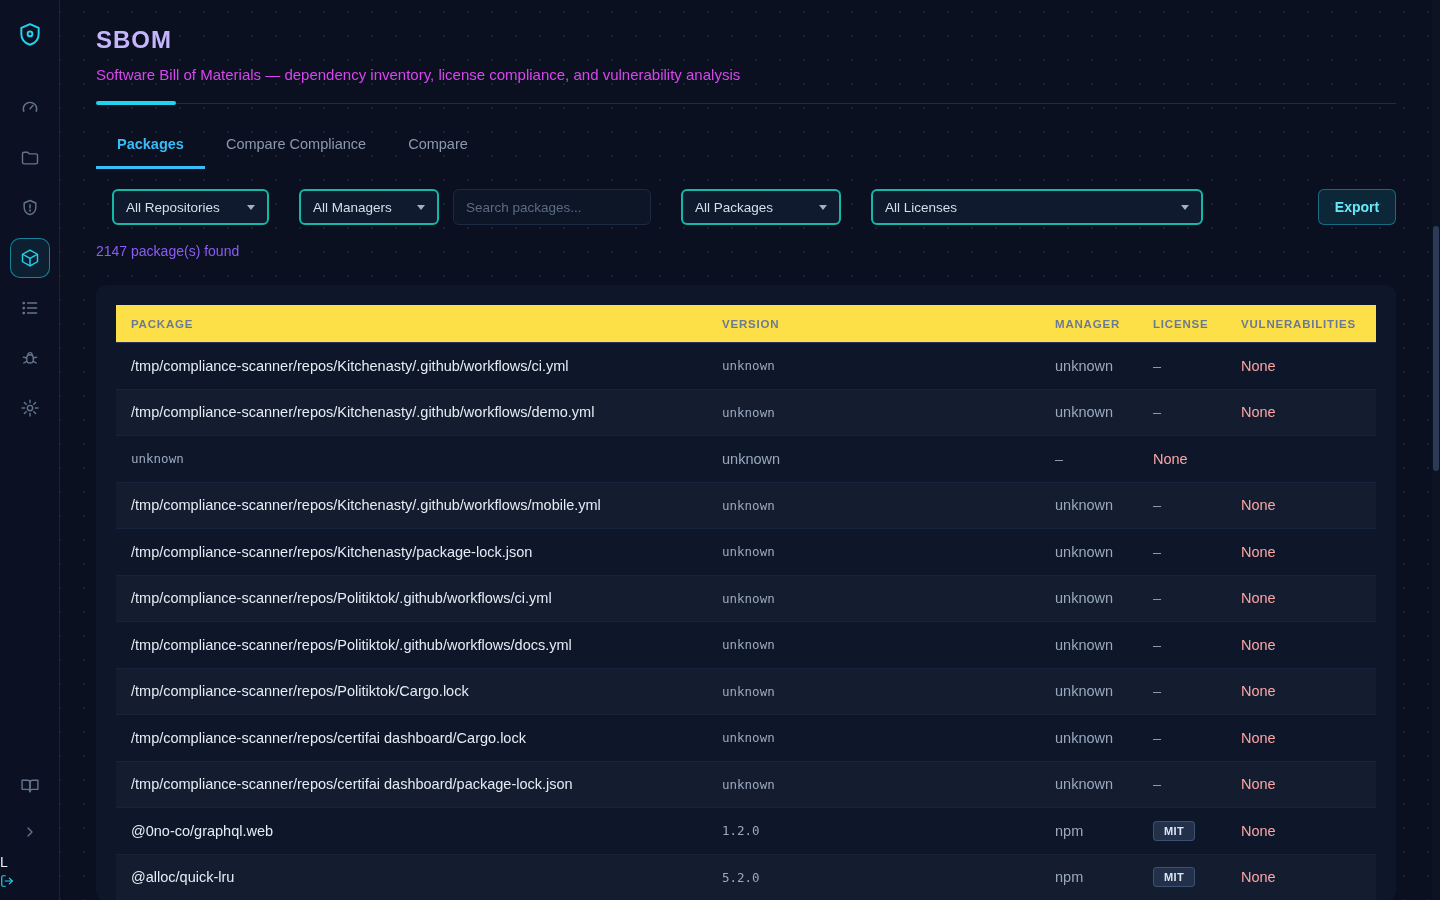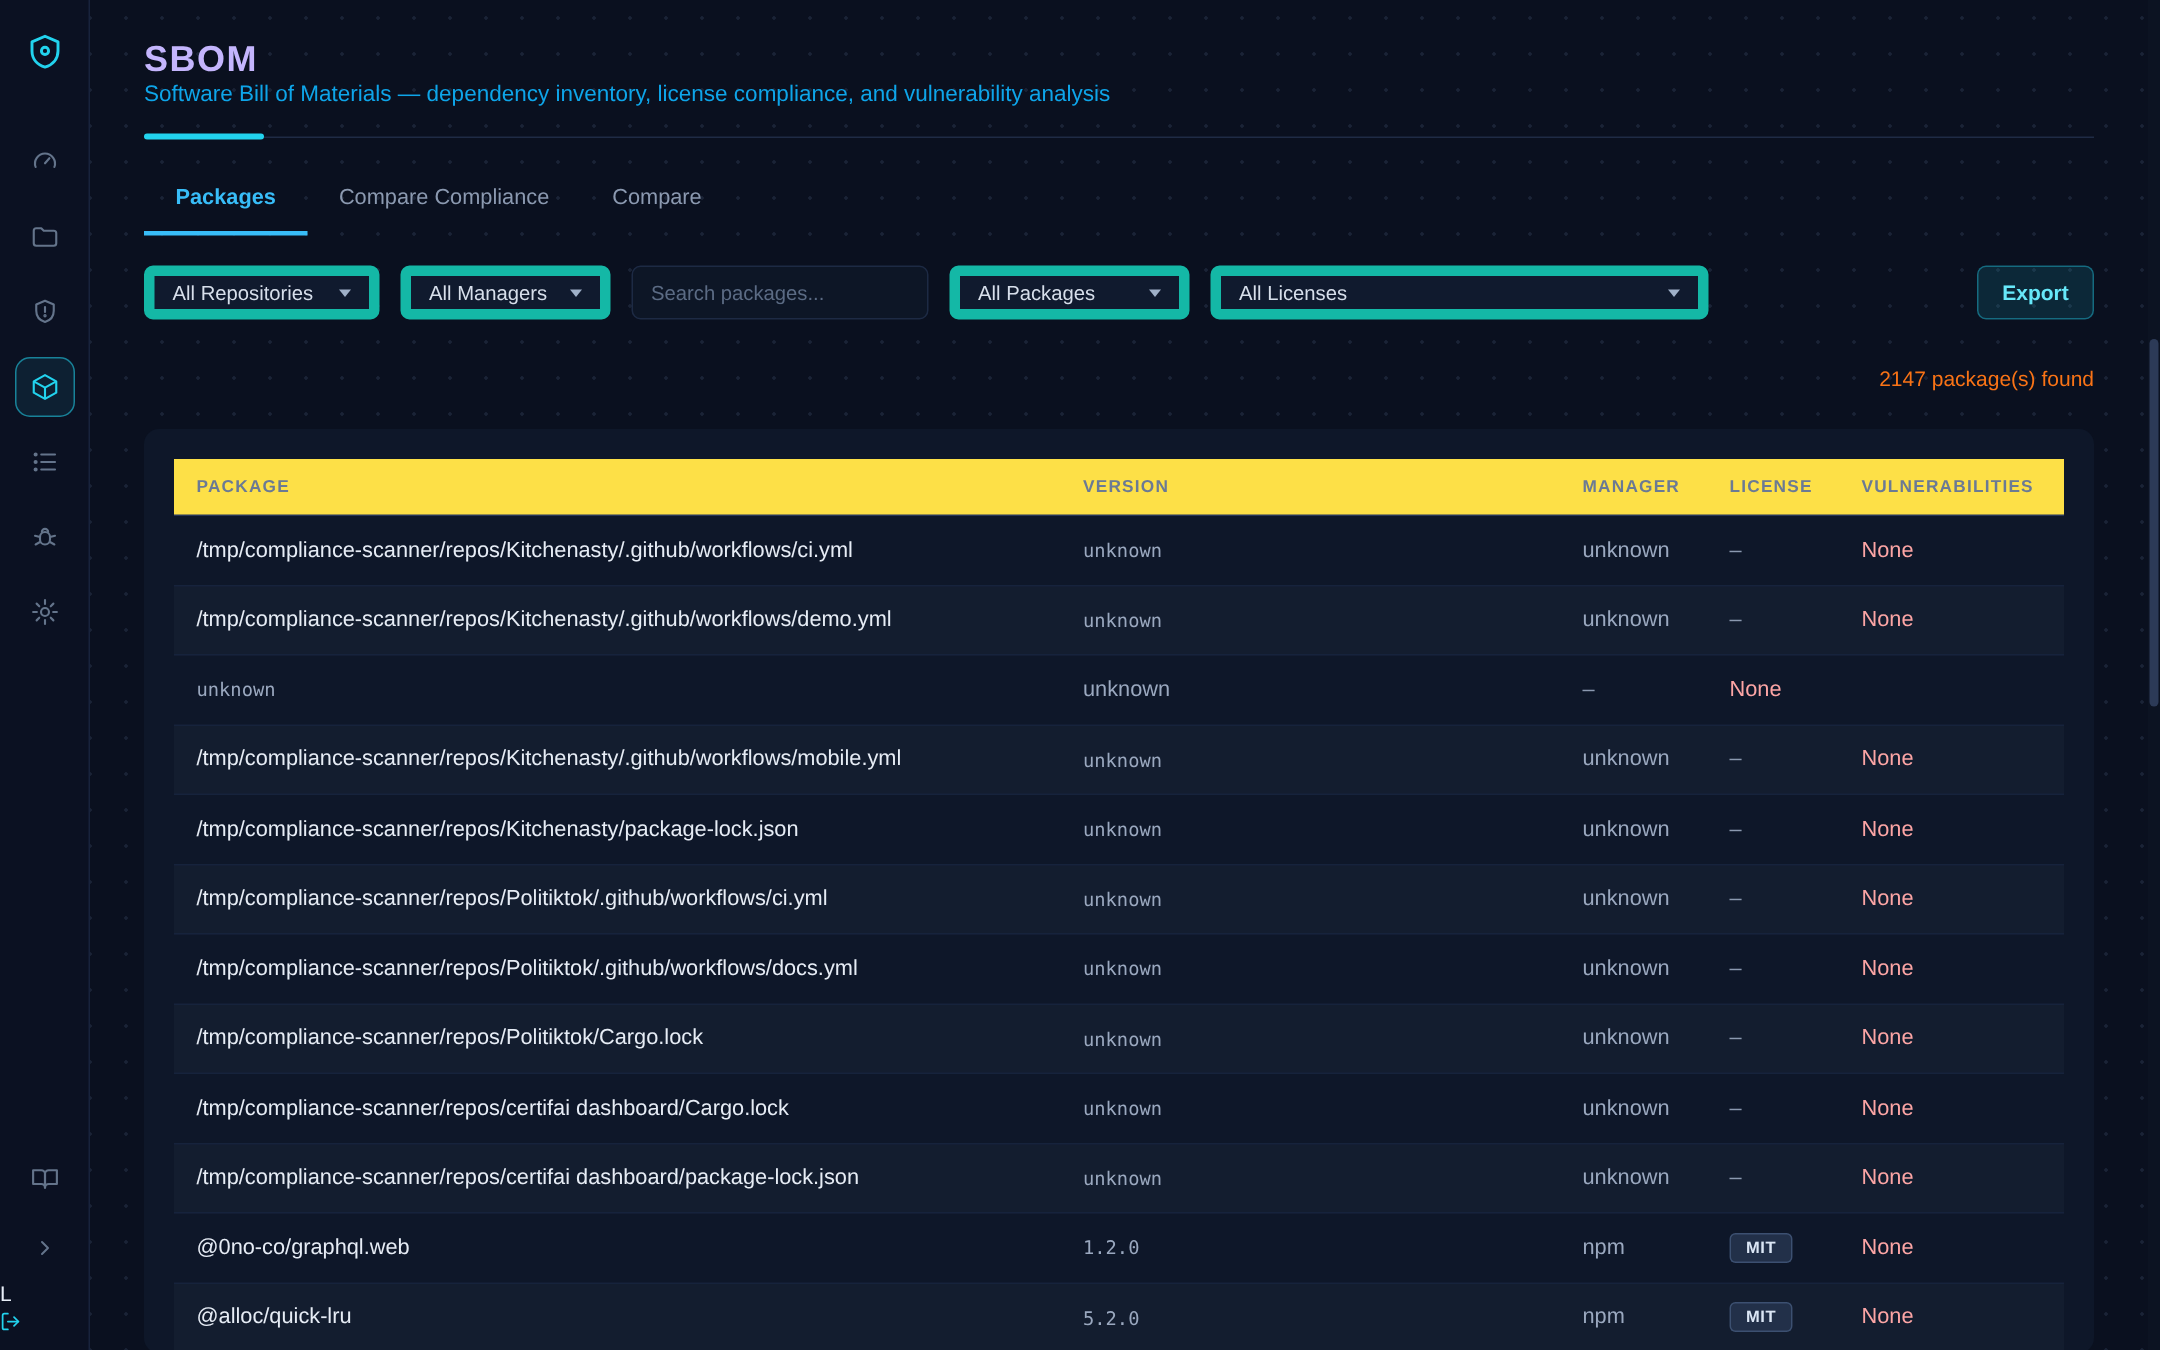--- a/index.html
+++ b/index.html
@@ -32,55 +32,55 @@
   }
   .sidebar-bottom { margin-top:auto; display:flex; flex-direction:column; gap:6px; align-items:center; padding-bottom:48px; }
   svg { display:block; }
 
   
   .main {
     position:absolute; left:60px; top:0; right:0; height:900px;
     padding:26px 44px 0 36px;
   }
   .page-title { font-size:24px; font-weight:800; letter-spacing:1px; color:#c4b5fd; }
-  .page-subtitle { font-size:15px; color:#0ea5e9; }
+  .page-subtitle { margin-top:12px; font-size:15px; color:#d946ef; }
   .divider { margin-top:20px; height:1px; background:#1f2b45; position:relative; }
   .divider::before { content:""; position:absolute; left:0; top:-2px; width:80px; height:4px; background:#22d3ee; border-radius:2px; }
 
   .tabs { display:flex; margin-top:22px; }
   .tab {
     padding:10px 21px 14px; font-size:14.5px; color:#8b99b0; cursor:pointer;
     border-bottom:3px solid transparent;
   }
   .tab.active { color:#38bdf8; border-bottom-color:#38bdf8; font-weight:600; }
 
   
   .filters { display:flex; gap:14px; margin-top:20px; align-items:center; }
   .select {
-    height:36px; background:#101a2e; border:7px solid #14b8a6; border-radius:6px;
+    height:36px; background:#101a2e; border:2px solid #14b8a6; border-radius:6px;
     display:flex; align-items:center; justify-content:space-between;
-    padding:0 12px; font-size:13.5px; color:#d7dfeb; cursor:pointer;
+    padding:0 12px; font-size:13.5px; color:#d7dfeb; cursor:pointer;margin-left:16px;
   }
   .caret {
     width:0; height:0; border-left:4.5px solid transparent; border-right:4.5px solid transparent;
     border-top:5px solid #9fb0c8; margin-left:10px;
   }
   .search {
     height:36px; width:198px; background:#0d1626; border:1px solid #1d2a44; border-radius:6px;
     padding:0 12px; font-size:13.5px; color:#d7dfeb; outline:none;
     font-family:"Liberation Sans", sans-serif;
   }
   .search::placeholder { color:#5b6b84; }
   .export-btn {
     margin-left:auto; height:36px; width:78px; border-radius:6px;
     background:rgba(34,211,238,0.12); border:1px solid rgba(34,211,238,0.4);
     color:#67e8f9; font-size:14px; font-weight:600; cursor:pointer;
     font-family:"Liberation Sans", sans-serif;
   }
-  .count { margin-top:31px; font-size:14px; color:#f97316;text-align:right; }
+  .count { margin-top:18px; font-size:14px; color:#8b5cf6; }
 
   
   .panel {
     margin-top:26px; background:#0e1729; border-radius:10px;
     padding:20px 20px 0; overflow:hidden;
   }
   .grid-row {
     display:grid;
     grid-template-columns:minmax(0,1fr) 333px 98px 88px 150px;
     align-items:center;

